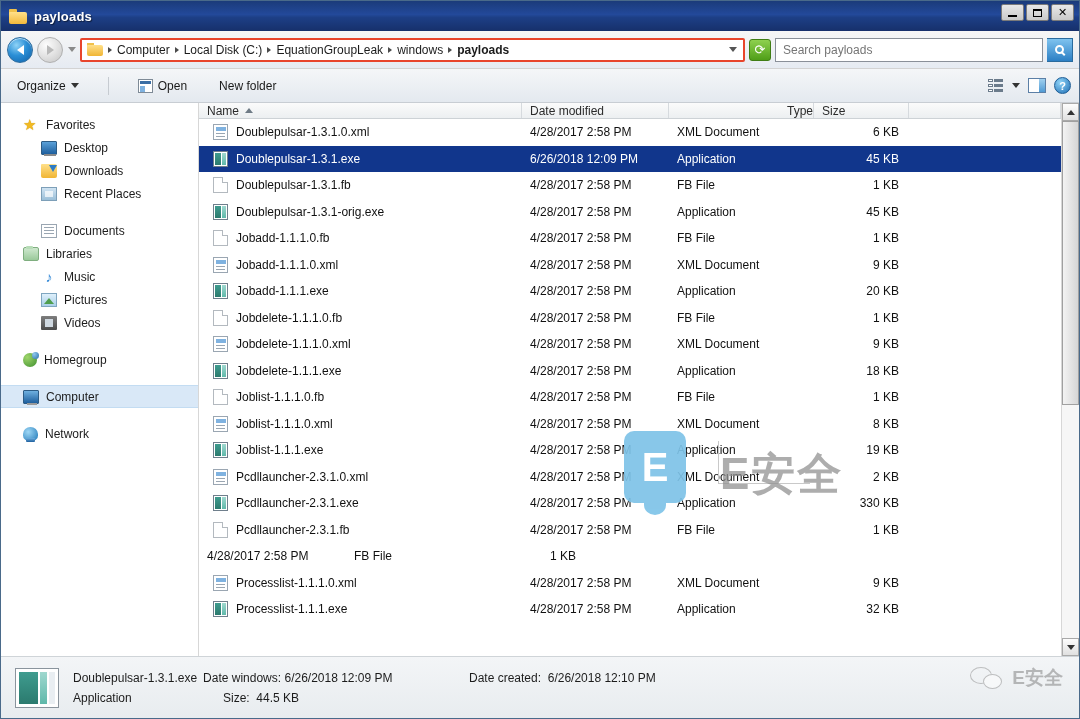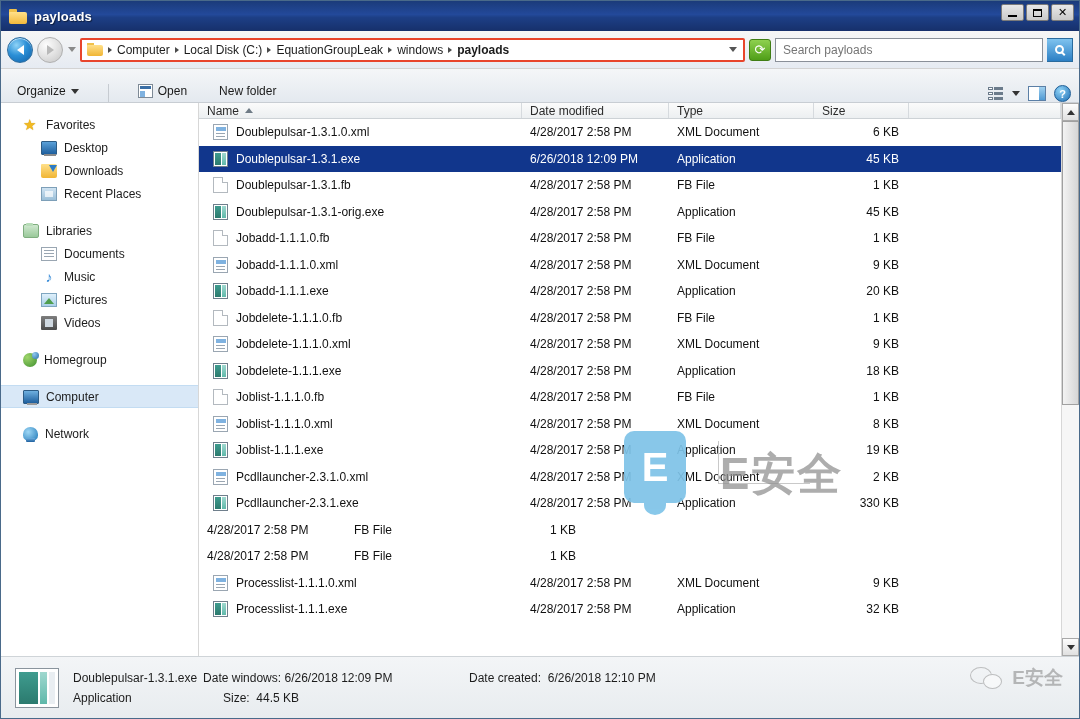--- a/index.html
+++ b/index.html
@@ -137,21 +137,21 @@
     display:flex;align-items:center;justify-content:center;
   }
   .mag {
     width:9px;height:9px;border:2px solid #fff;border-radius:50%;position:relative;
   }
   .mag:after{content:"";position:absolute;width:2px;height:5px;background:#fff;
     right:-2px;bottom:-4px;transform:rotate(-45deg);}
 
   
   .toolbar {
-    height:34px; display:flex; align-items:flex-end;
+    height:34px; display:flex; align-items:center;
     padding:0 8px; gap:16px;
     background: linear-gradient(180deg,#f4f6f8,#e4e9ef);
     border-bottom:1px solid #c8cdd3;
   }
   .tb-item {
     display:flex;align-items:center;gap:5px;
     padding:4px 8px;font-size:12px;color:#1a1a1a;white-space:nowrap;
   }
   .tb-caret {
     width:0;height:0;border-left:4px solid transparent;border-right:4px solid transparent;
@@ -239,21 +239,21 @@
   .ch {
     display:flex;align-items:center;padding-left:8px;font-size:12px;color:#2b2b2b;
     border-right:1px solid #d6dade; position:relative;
   }
   .ch.sorted .sortmark {
     width:0;height:0;border-left:4px solid transparent;border-right:4px solid transparent;
     border-bottom:5px solid #6f7b86;margin-left:6px;
   }
   .ch-name { width:323px; }
   .ch-date { width:147px; }
-  .ch-type { width:145px; }
+  .ch-type { width:145px;justify-content:flex-end; }
   .ch-size { width:95px; }
   .ch-rest { flex:1; }
   .rows { flex:1; overflow:hidden; position:relative; }
   .row {
     height:26.5px; display:flex; align-items:center; font-size:12px; color:#111;
   }
   .row.selected { background:#11368c; color:#fff; }
   .c-name { width:323px; display:flex; align-items:center; gap:8px; padding-left:14px; white-space:nowrap; overflow:hidden; }
   .c-date { width:147px; padding-left:8px; white-space:nowrap; }
   .c-type { width:145px; padding-left:8px; white-space:nowrap; }
@@ -453,27 +453,27 @@
         <span class="ic ic-downloads"></span>
         <span>Downloads</span>
       </div>
       <div class="nav-item child">
         <span class="ic ic-recent"></span>
         <span>Recent Places</span>
       </div>
 
       <div class="nav-gap"></div>
 
+      <div class="nav-item child">
+        <span class="ic ic-doc"></span>
+        <span>Documents</span>
+      </div>
       <div class="nav-item">
         <span class="ic ic-lib"></span>
         <span>Libraries</span>
-      </div>
-      <div class="nav-item child">
-        <span class="ic ic-doc"></span>
-        <span>Documents</span>
       </div>
       <div class="nav-item child">
         <span class="ic ic-music">♪</span>
         <span>Music</span>
       </div>
       <div class="nav-item child">
         <span class="ic ic-pic"></span>
         <span>Pictures</span>
       </div>
       <div class="nav-item child">
@@ -652,20 +652,24 @@
           <div class="row">
             <div class="c-name">
               <span class="fi fi-exe"></span>
               <span>Pcdllauncher-2.3.1.exe</span>
             </div>
             <div class="c-date">4/28/2017 2:58 PM</div>
             <div class="c-type">Application</div>
             <div class="c-size">330 KB</div>
           </div>
           <div class="row">
+            <div class="c-name">
+              <span class="fi fi-fb"></span>
+              <span>Pcdllauncher-2.3.1.fb</span>
+            </div>
             <div class="c-date">4/28/2017 2:58 PM</div>
             <div class="c-type">FB File</div>
             <div class="c-size">1 KB</div>
           </div>
           <div class="row">
             <div class="c-date">4/28/2017 2:58 PM</div>
             <div class="c-type">FB File</div>
             <div class="c-size">1 KB</div>
           </div>
           <div class="row">

